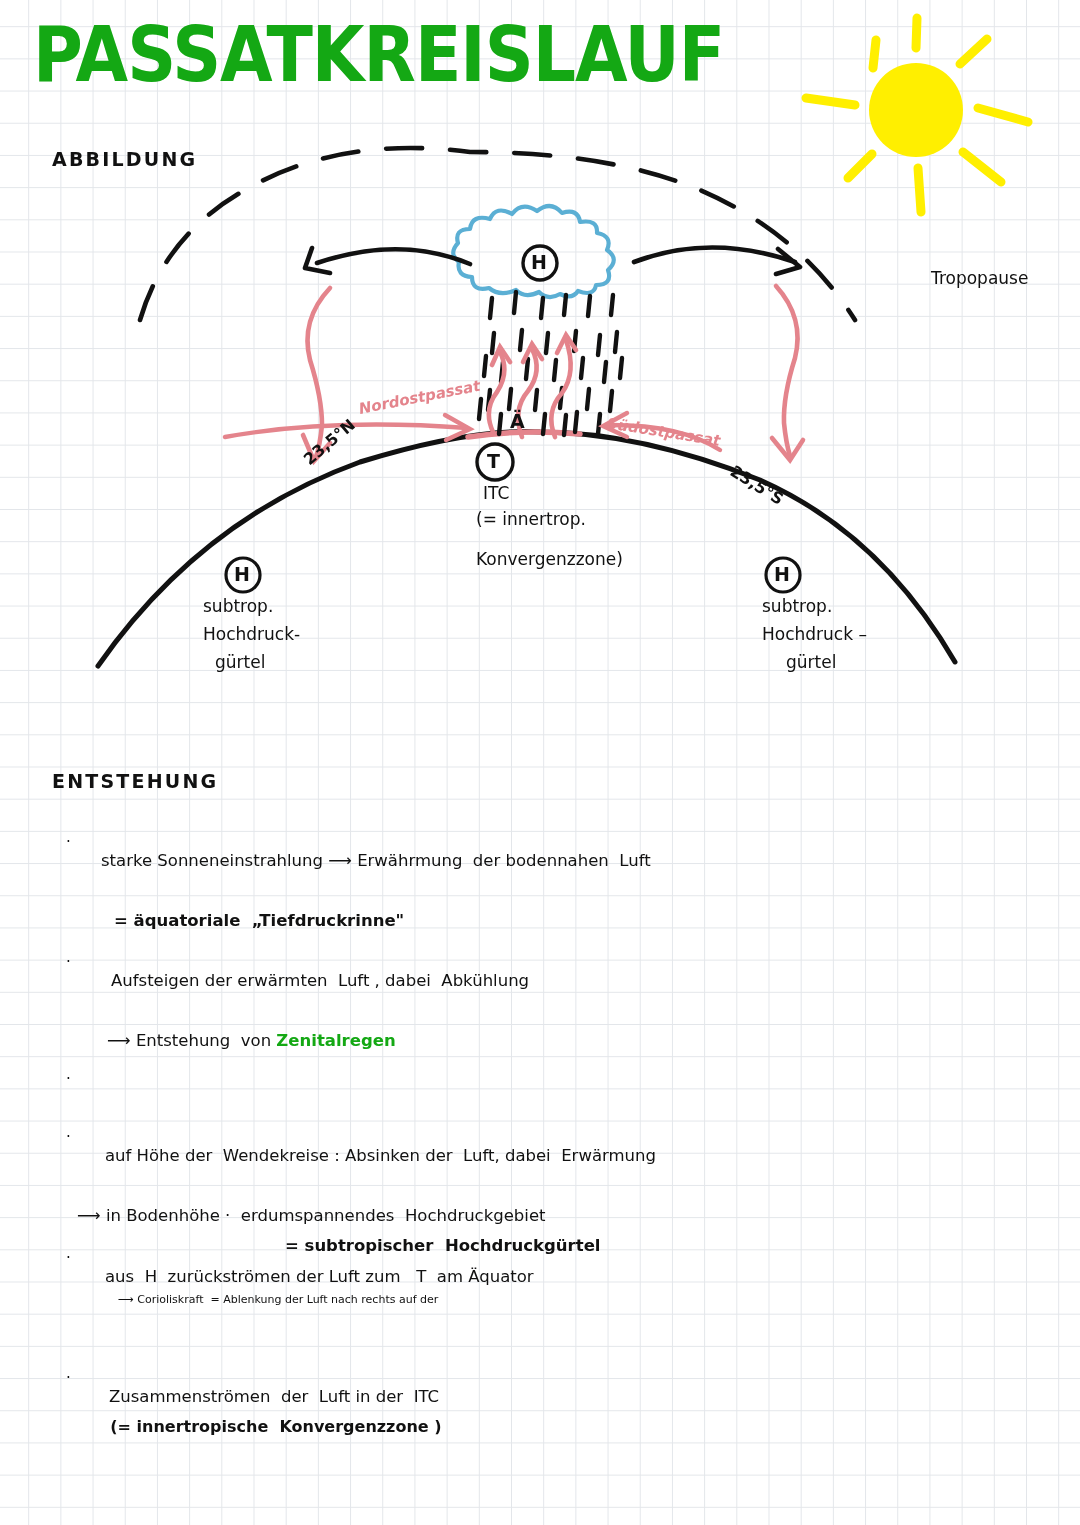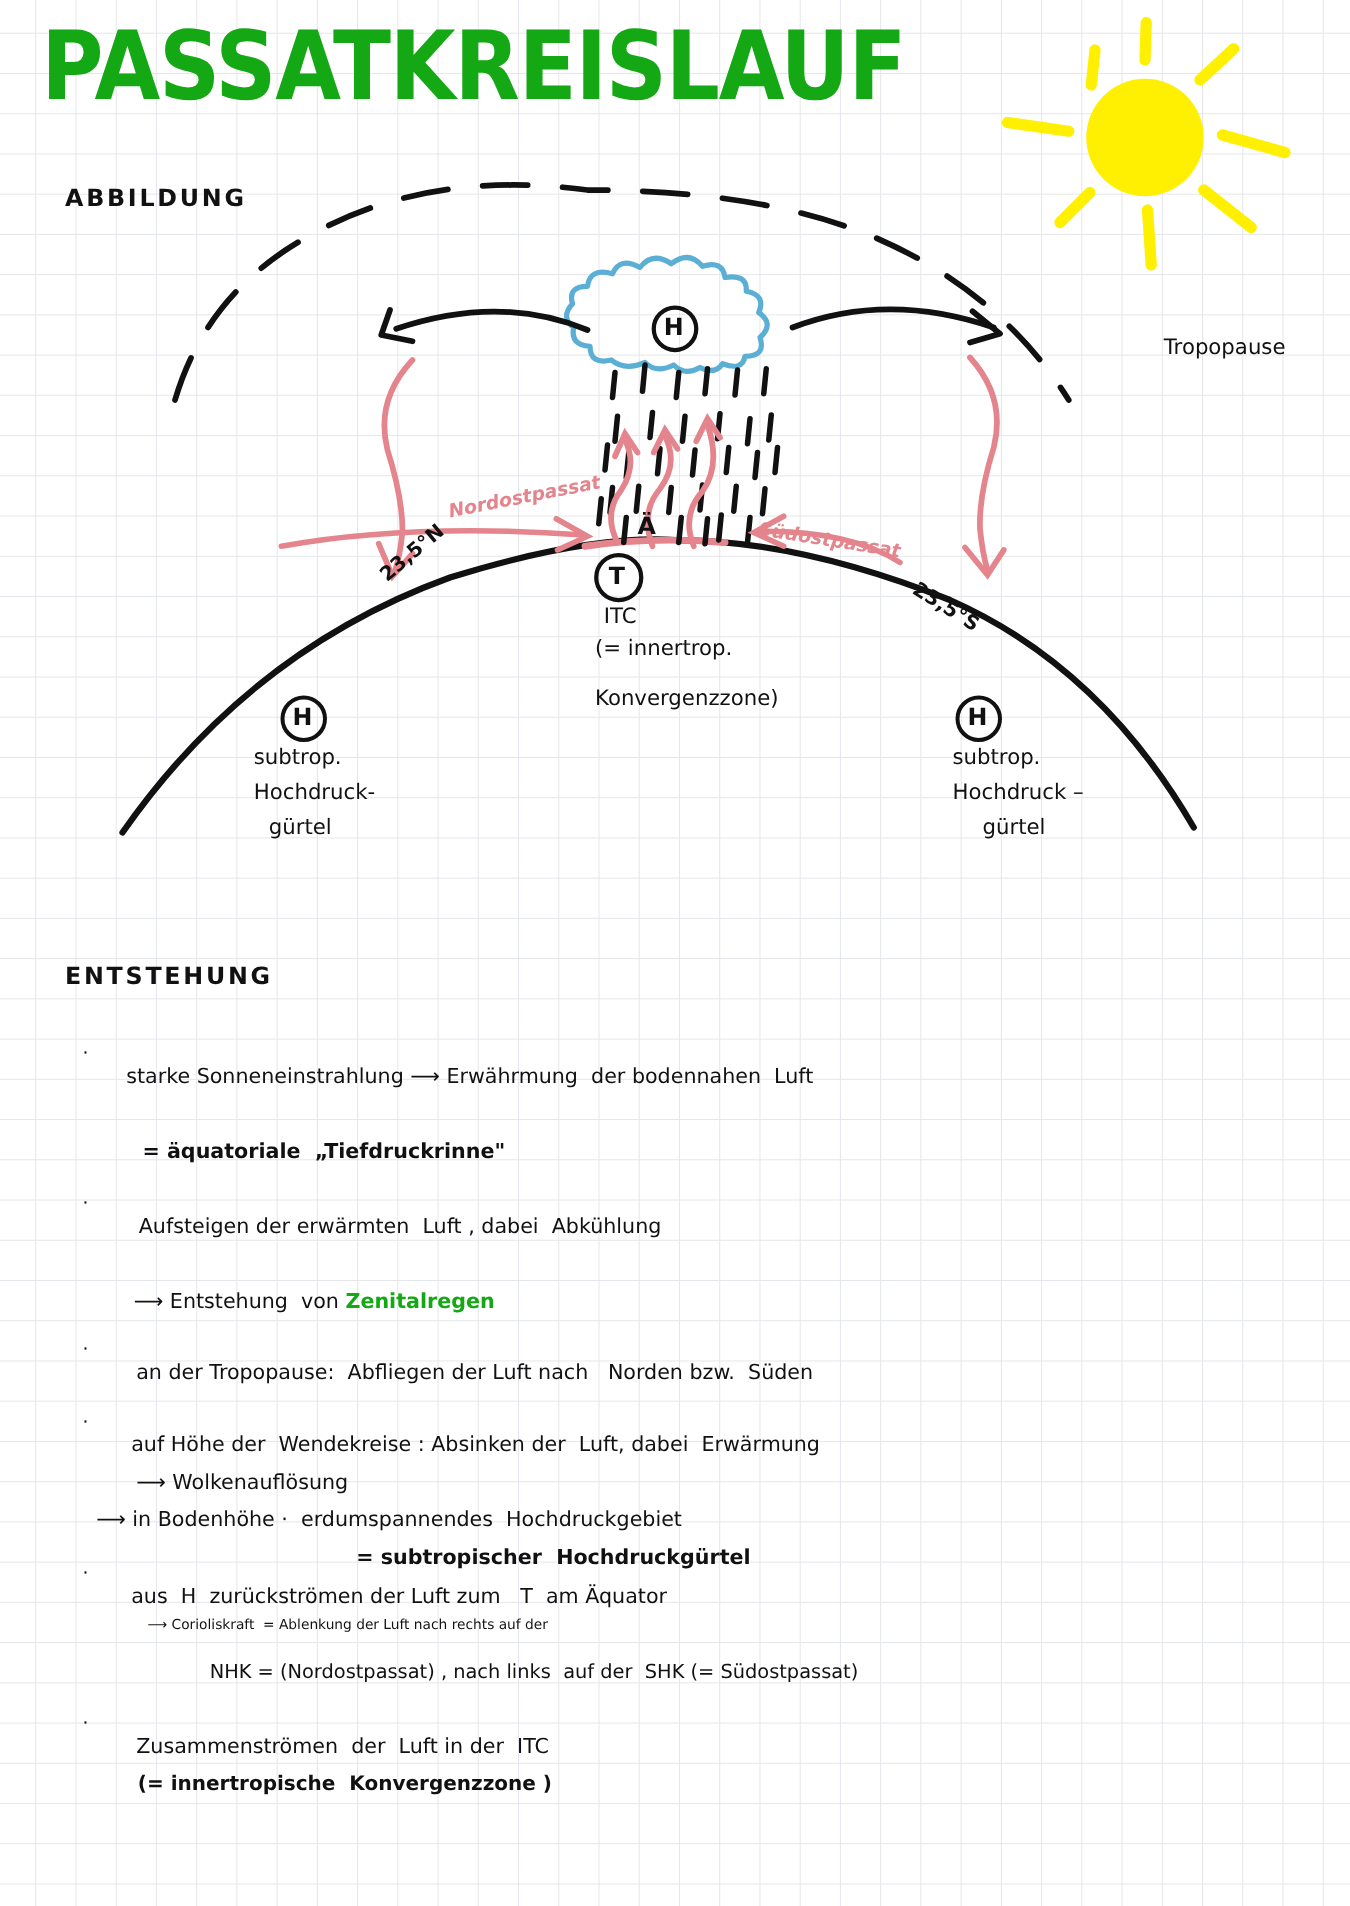--- a/index.html
+++ b/index.html
@@ -225,48 +225,39 @@
 
   <div class="bullet" style="left:66px;top:953px;">·</div>
   <div class="body-line" style="left:90px;top:952px;">
     <span>Aufsteigen der erwärmten  Luft , dabei  Abkühlung</span>
   </div>
   <div class="body-line" style="left:86px;top:1012px;">
     <span class="arrowtxt">⟶</span><span> Entstehung  von </span><span class="green">Zenitalregen</span>
   </div>
 
   <div class="bullet" style="left:66px;top:1070px;">·</div>
-  <div class="body-line" style="left:88px;top:1069px;">
-    <span>an der Tropopause:  Abfliegen der Luft nach   Norden bzw.  Süden</span>
-  </div>
 
   <div class="bullet" style="left:66px;top:1128px;">·</div>
   <div class="body-line" style="left:84px;top:1127px;">
     <span>auf Höhe der  Wendekreise : Absinken der  Luft, dabei  Erwärmung</span>
   </div>
-  <div class="body-line" style="left:88px;top:1157px;">
-    <span class="arrowtxt">⟶</span><span> Wolkenauflösung</span>
-  </div>
   <div class="body-line" style="left:56px;top:1187px;">
     <span class="arrowtxt">⟶</span><span> in Bodenhöhe ·  erdumspannendes  Hochdruckgebiet</span>
   </div>
   <div class="body-line green" style="left:262px;top:1217px;">
     <span>=</span><span> subtropischer  Hochdruckgürtel</span>
   </div>
 
   <div class="bullet" style="left:66px;top:1249px;">·</div>
   <div class="body-line" style="left:84px;top:1248px;">
     <span>aus  H  zurückströmen der Luft zum   T  am Äquator</span>
   </div>
   <div class="body-line" style="left:104px;top:1280px;font-size:11px;">
     <span class="arrowtxt">⟶</span><span> Corioliskraft  = Ablenkung der Luft nach rechts auf der</span>
   </div>
-  <div class="body-line" style="left:148px;top:1310px;font-size:15.5px;">
-    <span>NHK = (Nordostpassat) , nach links  auf der  SHK (= Südostpassat)</span>
-  </div>
 
   <div class="bullet" style="left:66px;top:1369px;">·</div>
   <div class="body-line" style="left:88px;top:1368px;">
     <span>Zusammenströmen  der  Luft in der  ITC</span>
   </div>
   <div class="body-line green" style="left:88px;top:1398px;font-size:16px;">
     <span>(= innertropische  Konvergenzzone )</span>
   </div>
 
 </div>

